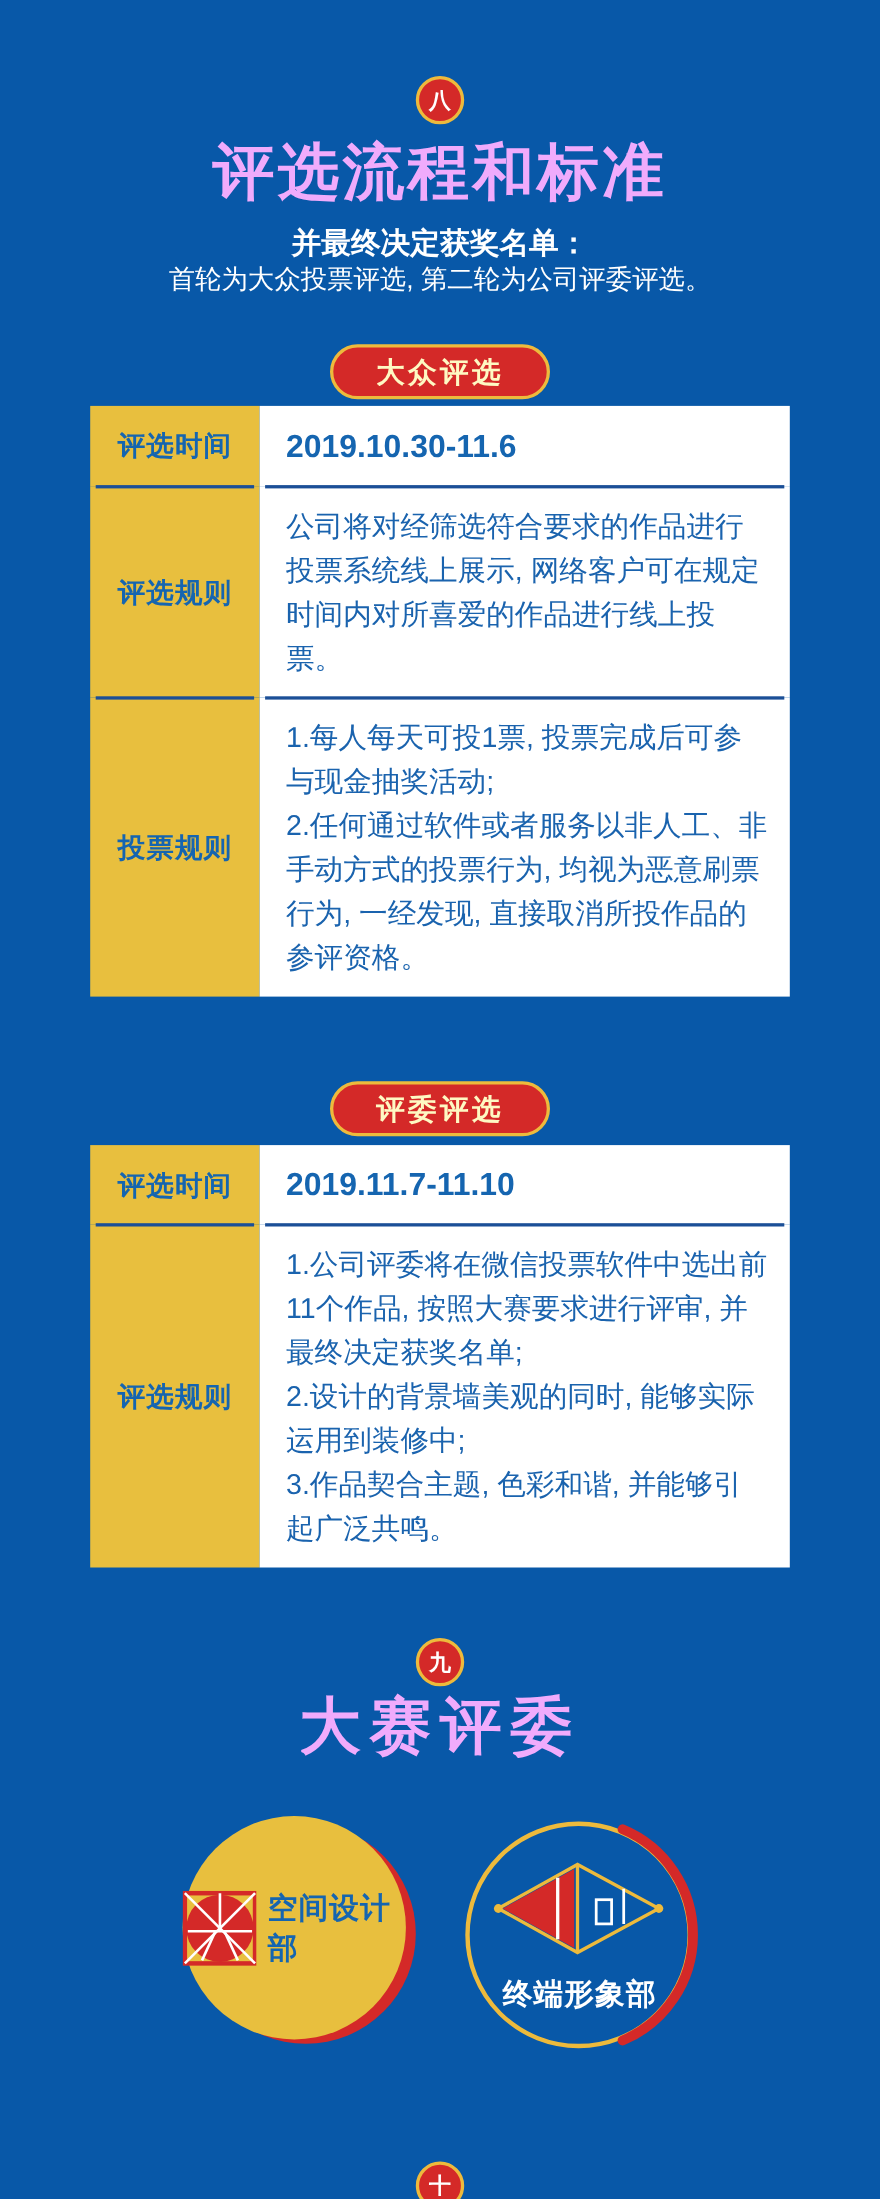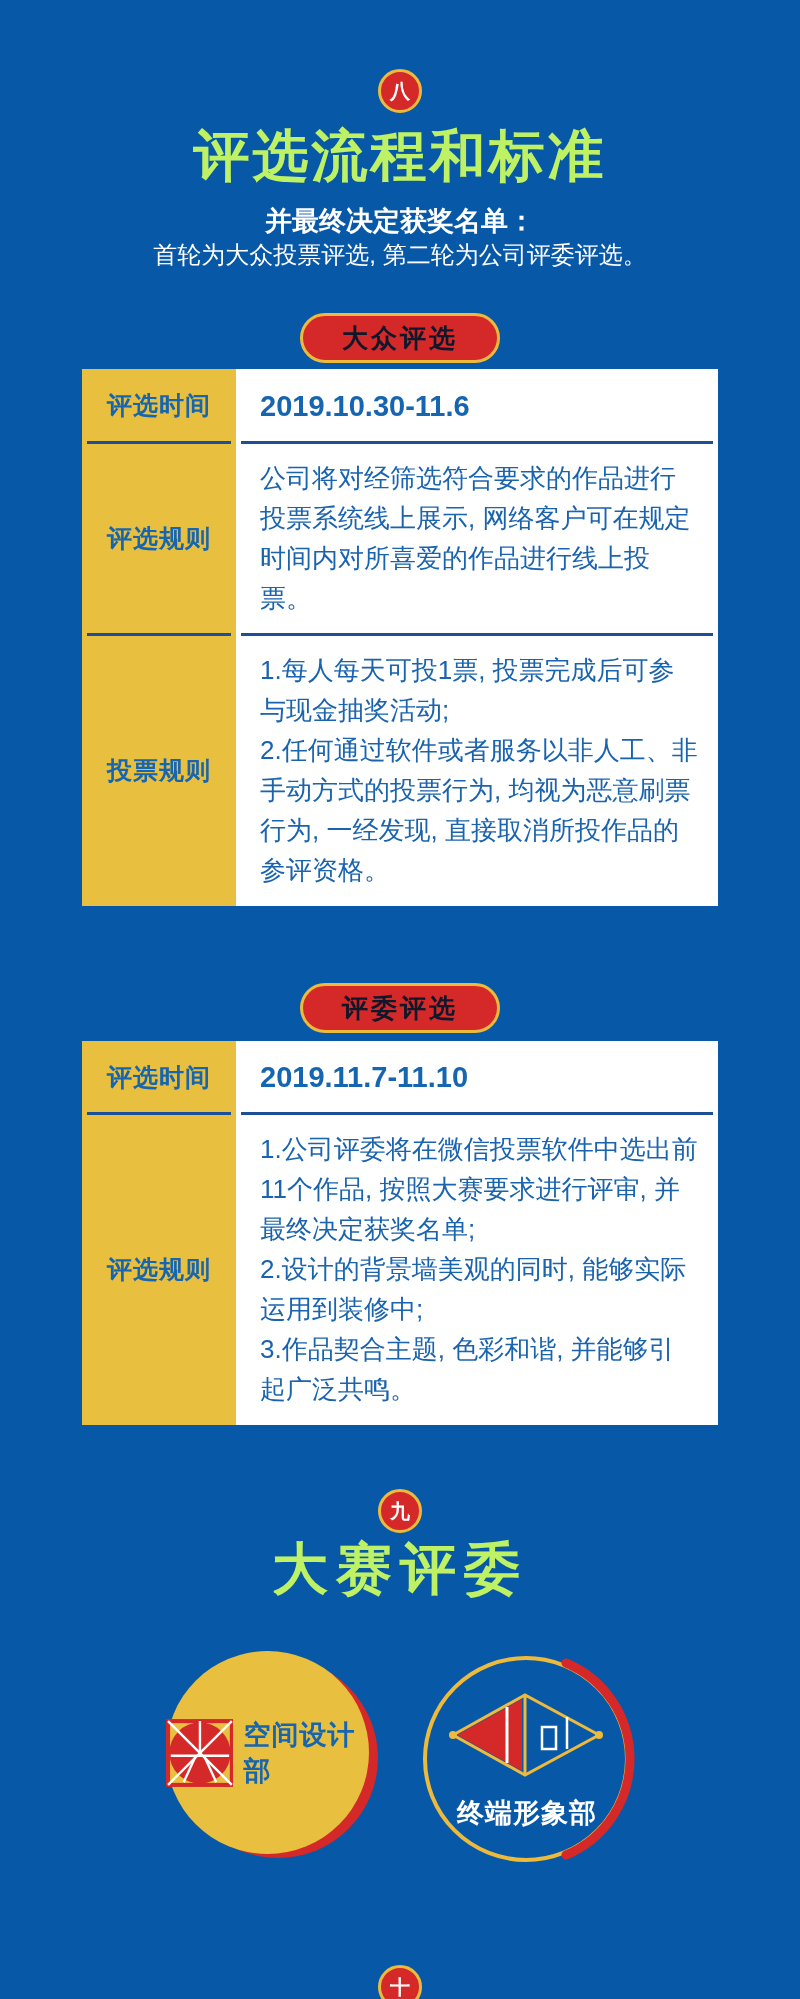--- a/index.html
+++ b/index.html
@@ -13,35 +13,35 @@
   
   .num-badge {
     width:44px; height:44px; border-radius:50%;
     background:#D42928; border:3px solid #EDBA3C;
     display:flex; align-items:center; justify-content:center;
     color:#fff; font-size:20px; font-weight:700; margin:0 auto;
   }
 
   
   .big-title {
-    text-align:center; color:#bef264; font-weight:900;
+    text-align:center; color:#f0abfc; font-weight:900;
     font-size:56px; line-height:60px; letter-spacing:3px;
   }
   .big-title.mid { font-size:56px; letter-spacing:8px; line-height:62px; }
   .big-title.small { font-size:50px; letter-spacing:2px; line-height:58px;padding-left:20px; }
 
   .sub1 { text-align:center; color:#fff; font-weight:700; font-size:27px; line-height:34px; }
   .sub2 { text-align:center; color:#fff; font-weight:400; font-size:24px; line-height:34px; }
 
   
   .pill {
     width:200px; height:50px; margin:0 auto;
     background:#D42928; border:3px solid #EDBA3C; border-radius:27px;
     display:flex; align-items:center; justify-content:center;
-    color:#0f172a; font-size:26px; font-weight:700; letter-spacing:3px;
+    color:#fef9c3; font-size:26px; font-weight:700; letter-spacing:3px;
   }
 
   
   .rtable { width:636px; margin:0 auto; display:flex; flex-direction:column; }
   .tr { display:flex; }
   .th {
     width:154px; flex:0 0 154px; background:#E8BF3E; position:relative;
     display:flex; align-items:center; justify-content:center;
     color:#1565B0; font-size:25px; font-weight:700; letter-spacing:1px;
   }

